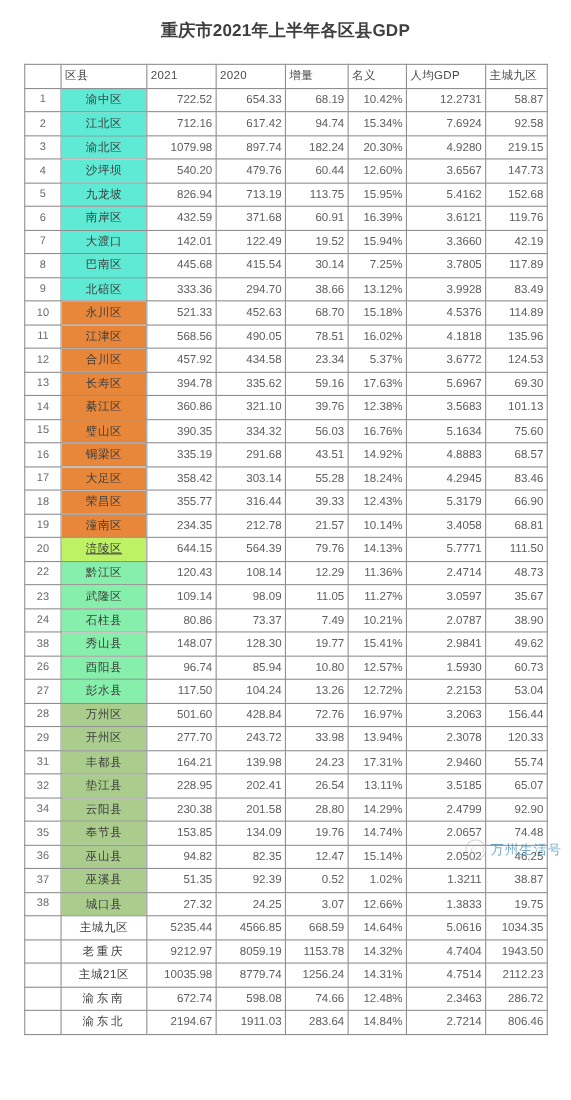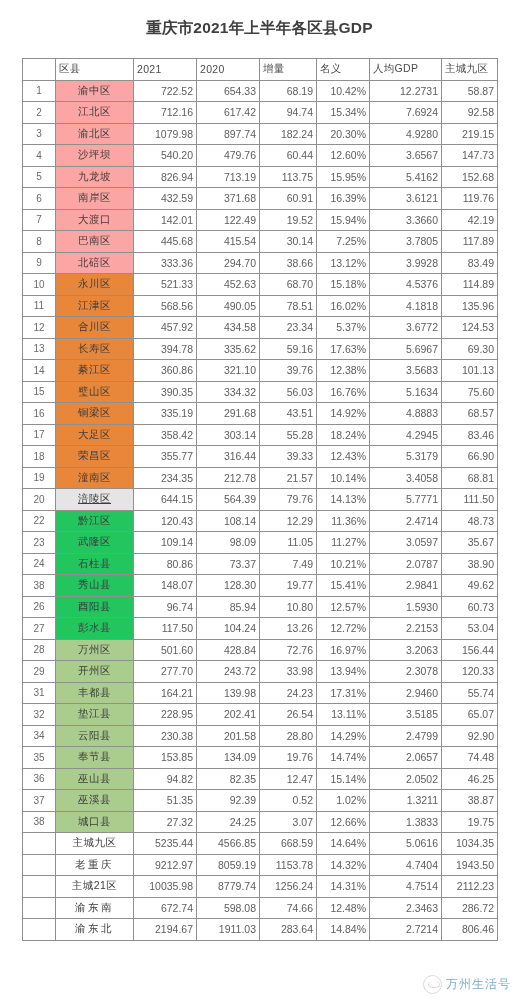--- a/index.html
+++ b/index.html
@@ -13,21 +13,21 @@
     height: 1000px;
     overflow: hidden;
     font-family: "Liberation Sans", "DejaVu Sans", sans-serif;
     color: #4a4a4a;
     -webkit-font-smoothing: antialiased;
   }
 
   #page {
     position: relative;
     width: 519px;
-    height: 1000px;
+    height: 788px;
     background: #ffffff;
     box-sizing: border-box;
     border-radius: 27px;
   }
 
   
   .title-wrap {
     height: 56px;
     display: flex;
     align-items: center;
@@ -83,24 +83,24 @@
     letter-spacing: 0.3px;
   }
   tr.head td.blank { border-color: #8f8f8f; }
 
   
   td.idx  { text-align: center; color: #6a6a6a; font-size: 10px; }
   td.name { text-align: center; letter-spacing: 0.5px; color: #3d3d3d; }
   td.num  { text-align: right; padding-right: 5px; color: #5d5d5d; font-size: 10.5px; }
 
   
-  .fill-yellow { background: #fca5a5; font-family: Liberation Serif, serif; }
+  .fill-yellow { background: #5eead4; font-family: Liberation Serif, serif; }
   .fill-orange { background: #e8873a; }
-  .fill-blue   { background: #e5e5e5; text-decoration: underline; }
-  .fill-peach  { background: #22c55e; }
+  .fill-blue   { background: #bef264; text-decoration: underline; }
+  .fill-peach  { background: #86efac; }
   .fill-green  { background: #aacd8e; }
   .fill-none   { background: transparent; }
 
   
   tr.summary td.name { letter-spacing: 2.5px; }
   tr.summary td.name.tight { letter-spacing: 0.5px; }
 
   
   .watermark {
     position: absolute;

